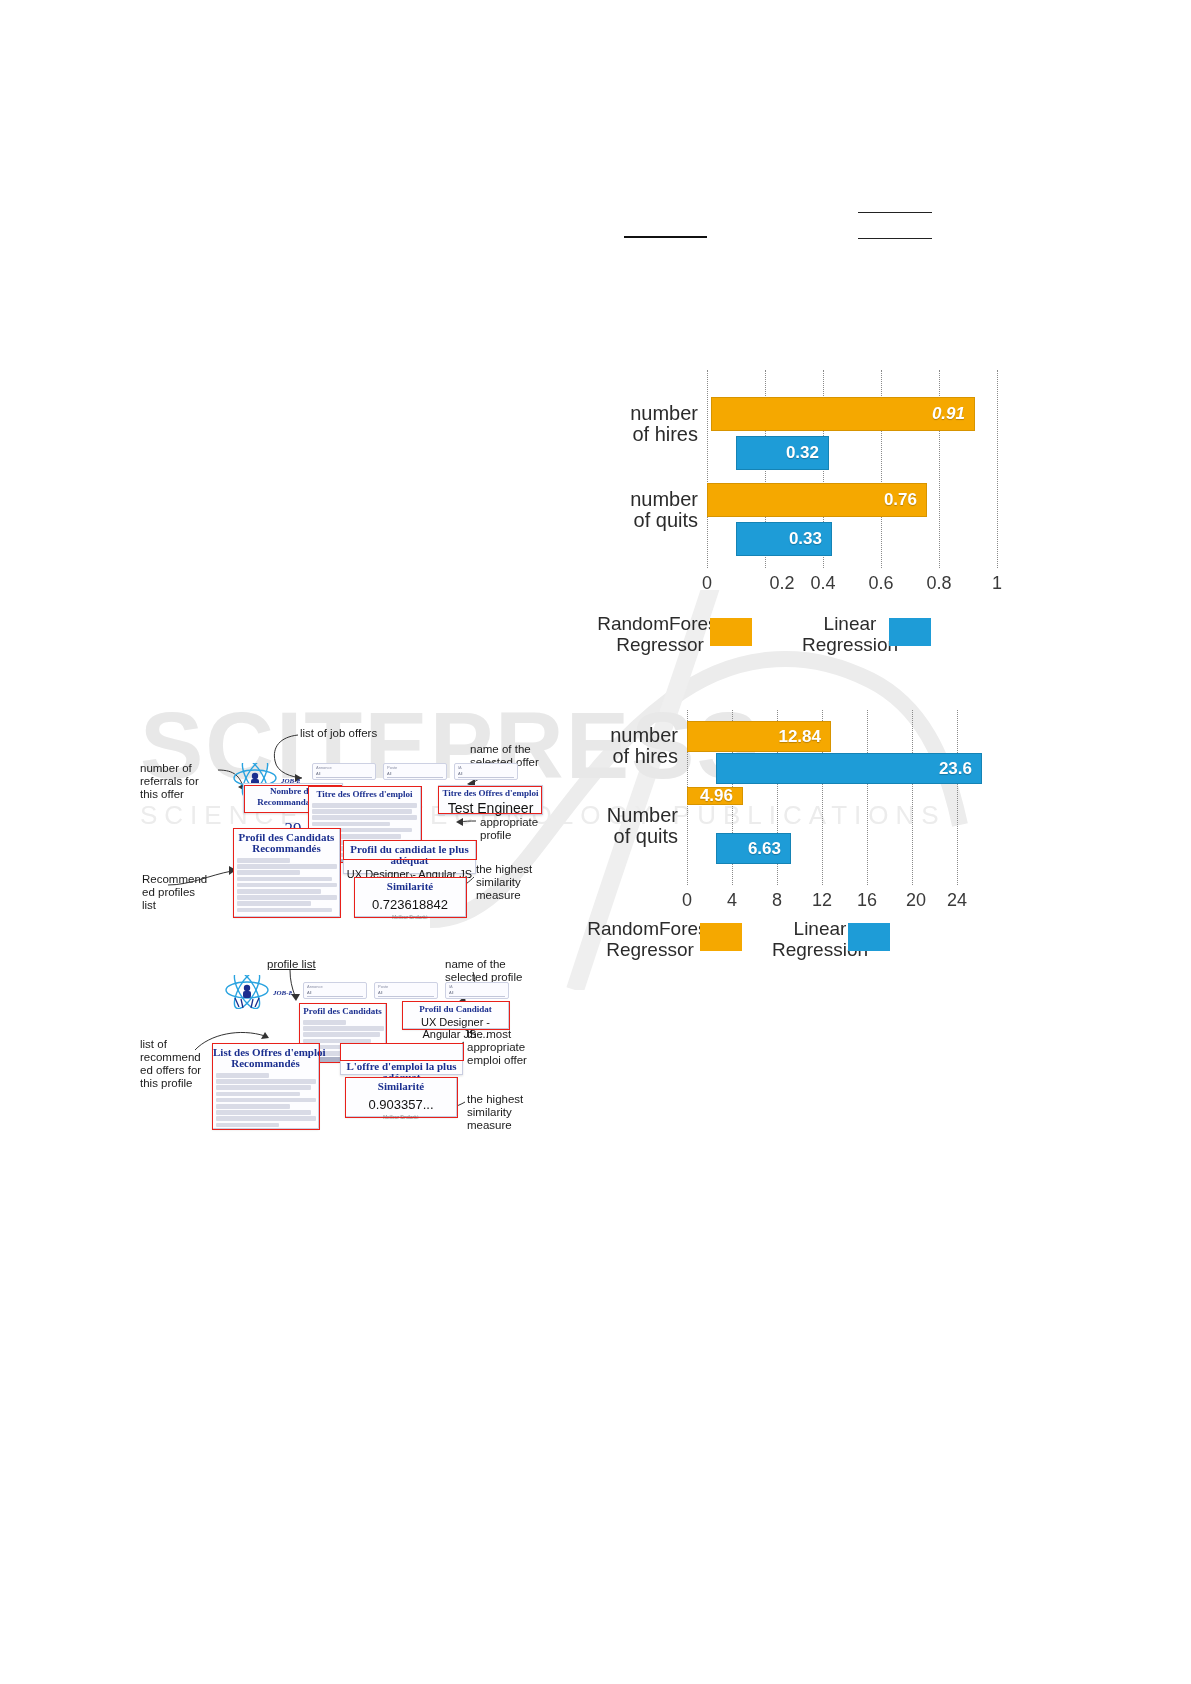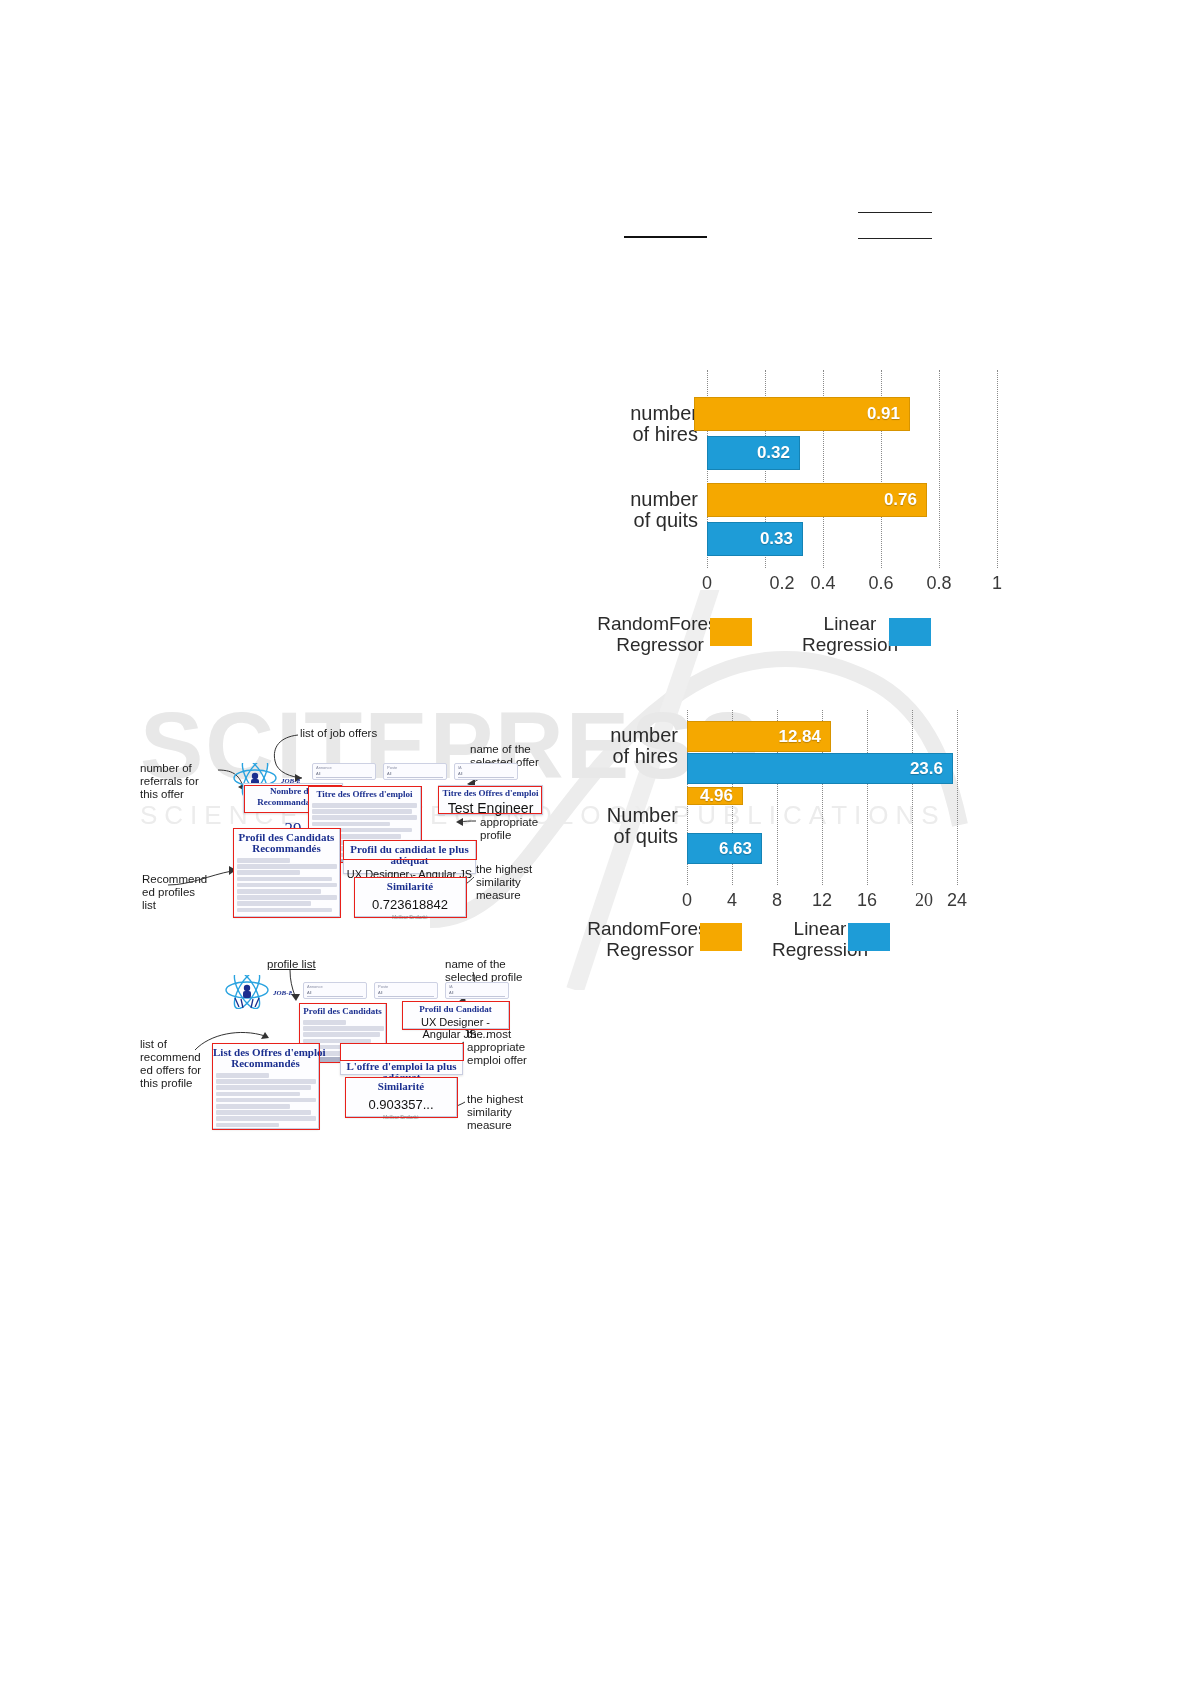--- a/index.html
+++ b/index.html
@@ -33,21 +33,21 @@
 
   
   .chart { position:absolute; }
   .gridline { position:absolute; width:0; border-left:1px dotted #8a8a8a; }
   .cat-label {
     position:absolute; text-align:right; color:#2b2b2b;
     font-size:20px; line-height:21px; font-family:"Liberation Sans", sans-serif;
   }
   .bar { position:absolute; display:flex; align-items:center; justify-content:flex-end; }
   .bar.orange { background:#f5a800; border:1px solid #d79400; }
-  .bar.blue   { background:#1e9cd7; border:1px solid #1583b5; }
+  .bar.blue   { background:#1e9cd7; border:1px solid #1583b5;margin-left:29px; }
   .bar .val {
     color:#ffffff; font-weight:bold; font-size:17px; padding-right:9px;
     text-shadow:0 1px 1px rgba(0,0,0,.25); white-space:nowrap;
     font-family:"Liberation Sans", sans-serif;
   }
   .tick { position:absolute; font-size:18px; color:#3a3a3a; text-align:center; font-family:"Liberation Sans", sans-serif; }
   .legend-label { position:absolute; font-size:19px; color:#2b2b2b; line-height:21px; text-align:center; font-family:"Liberation Sans", sans-serif; }
   .legend-swatch { position:absolute; width:42px; height:28px; }
   .legend-swatch.orange { background:#f5a800; }
   .legend-swatch.blue   { background:#1e9cd7; }
@@ -103,21 +103,21 @@
     <div class="gridline" style="left:223px; top:5px; height:198px;"></div>
     <div class="gridline" style="left:281px; top:5px; height:198px;"></div>
     <div class="gridline" style="left:339px; top:5px; height:198px;"></div>
     <div class="gridline" style="left:397px; top:5px; height:198px;"></div>
 
     <div class="cat-label" style="left:0px; top:38px; width:98px; white-space:pre;"><span>number
 of hires</span></div>
     <div class="cat-label" style="left:0px; top:124px; width:98px; white-space:pre;"><span>number
 of quits</span></div>
 
-    <div class="bar orange" style="left:94px; top:32px; width:216px; height:34px;">
+    <div class="bar orange" style="left:111px; top:32px; width:264px; height:34px;font-style:italic;">
       <span class="val">0.91</span>
     </div>
     <div class="bar blue" style="left:107px; top:71px; width:93px; height:34px;">
       <span class="val">0.32</span>
     </div>
 
     <div class="bar orange" style="left:107px; top:118px; width:220px; height:34px;">
       <span class="val">0.76</span>
     </div>
     <div class="bar blue" style="left:107px; top:157px; width:96px; height:34px;">
@@ -165,21 +165,21 @@
     </div>
     <div class="bar blue" style="left:87px; top:128px; width:75px; height:31px;">
       <span class="val">6.63</span>
     </div>
 
     <div class="tick" style="left:67px; top:185px; width:40px;">0</div>
     <div class="tick" style="left:112px; top:185px; width:40px;">4</div>
     <div class="tick" style="left:157px; top:185px; width:40px;">8</div>
     <div class="tick" style="left:202px; top:185px; width:40px;">12</div>
     <div class="tick" style="left:247px; top:185px; width:40px;">16</div>
-    <div class="tick" style="left:304px; top:185px; width:40px;font-family:Liberation Serif, serif;">20</div>
+    <div class="tick" style="left:296px; top:185px; width:40px;">20</div>
     <div class="tick" style="left:337px; top:185px; width:40px;">24</div>
 
     <div class="legend-label" style="left:-30px; top:213px; width:160px; white-space:pre;"><span>RandomForest
 Regressor</span></div>
     <div class="legend-swatch orange" style="left:100px; top:218px;"></div>
     <div class="legend-label" style="left:155px; top:213px; width:130px; white-space:pre;"><span>Linear
 Regression</span></div>
     <div class="legend-swatch blue" style="left:248px; top:218px;"></div>
   </div>
 

